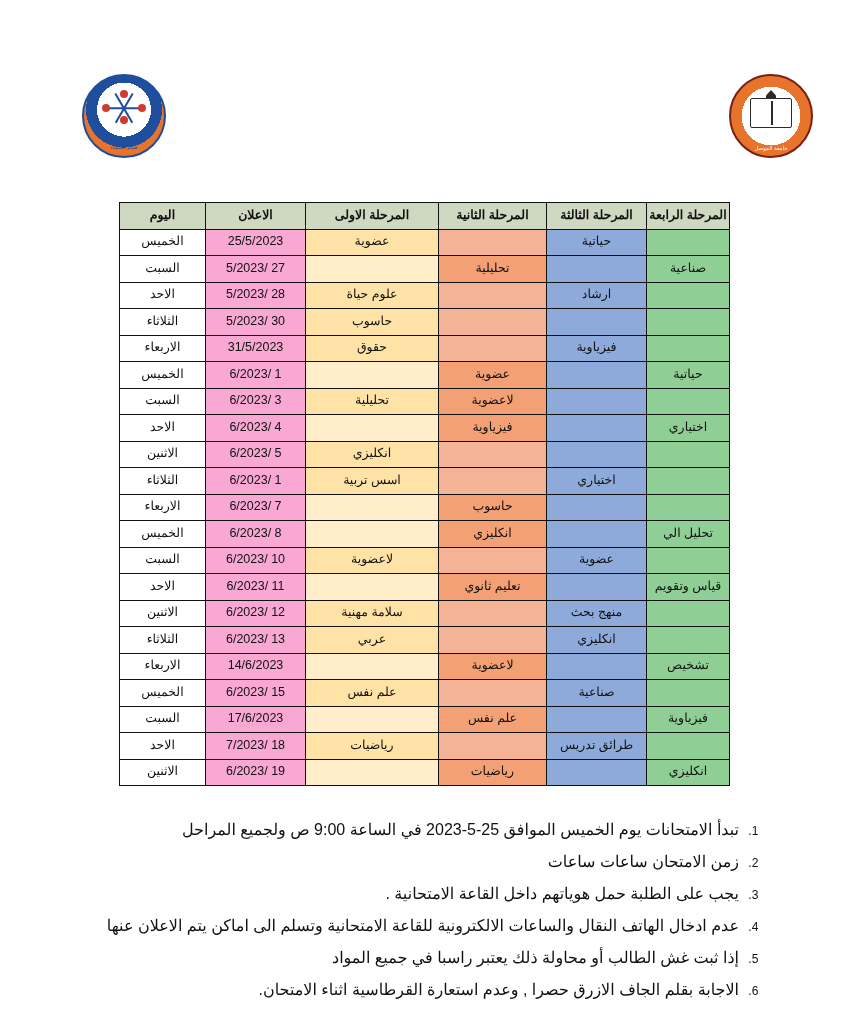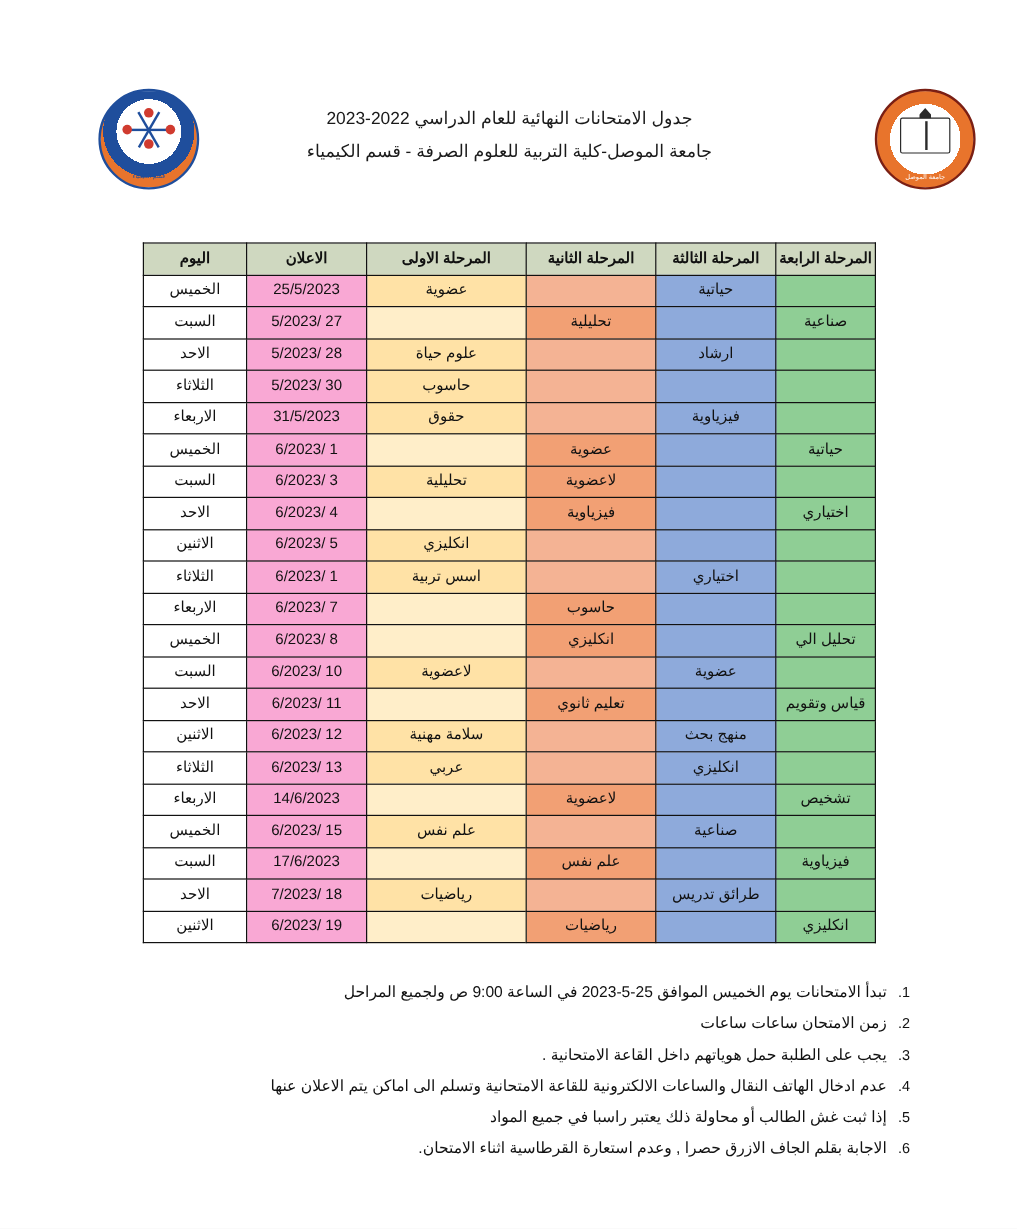--- a/index.html
+++ b/index.html
@@ -174,21 +174,21 @@
   .th-date { background: #cfd8c0; }
   .th-s1   { background: #cfd8c0; }
   .th-s2   { background: #cfd8c0; }
   .th-s3   { background: #cfd8c0; }
   .th-s4   { background: #cfd8c0; }
   
   ol.notes {
     direction: rtl;
     margin: 28px 60px 0 70px;
     padding: 0 22px 0 0;
-    font-size: 13px;
+    font-size: 16px;
     color: #111;
     line-height: 2.0;
     list-style-position: outside;
   }
   ol.notes li {
     text-align: right;
     padding-right: 6px;
   }
   ol.notes li::marker {
     font-size: 12px;
@@ -219,22 +219,20 @@
 
       <div class="logo-right">
         <div class="logo-circle logo-univ">
           <div class="minaret"></div>
           <div class="book"></div>
           <div class="cap">جامعة الموصل</div>
         </div>
       </div>
 
       <div class="titles">
-        <div class="title-line">جدول الامتحانات النهائية للعام الدراسي 2022-2023</div>
-        <div class="title-line">جامعة الموصل-كلية التربية للعلوم الصرفة - قسم الكيمياء</div>
       </div>
     </div>
 
     <table class="exam">
       <colgroup>
         <col class="c-st4">
           <col class="c-st3">
           <col class="c-st2">
           <col class="c-st1">
           <col class="c-date">

